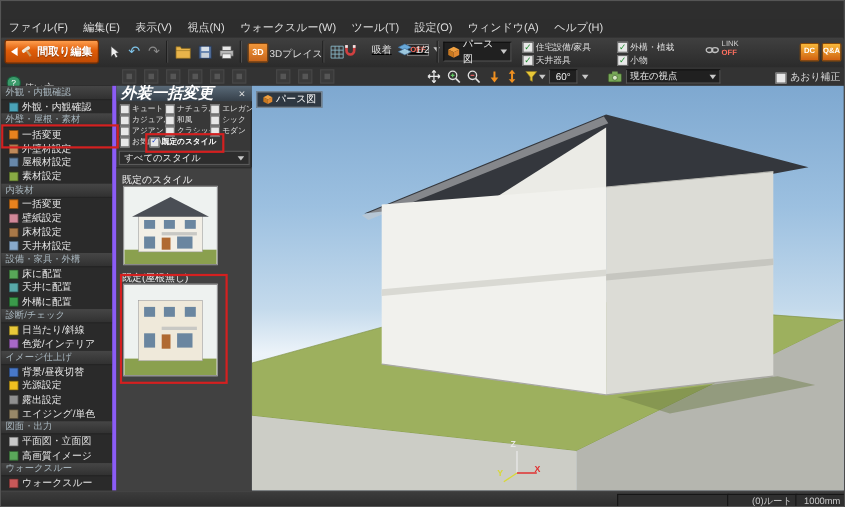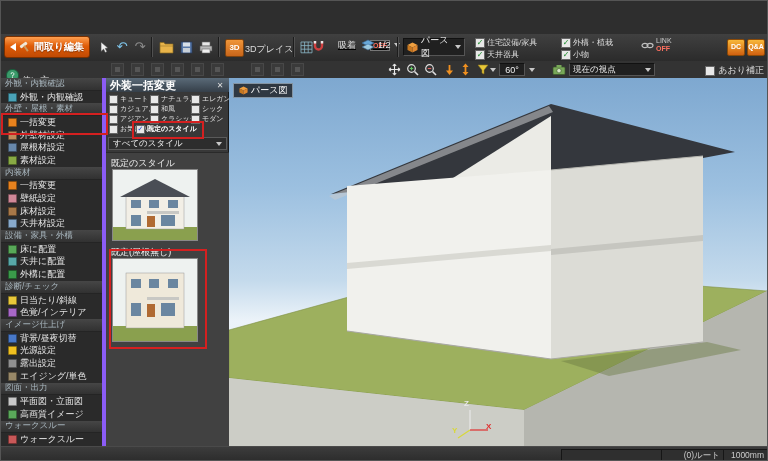--- a/index.html
+++ b/index.html
@@ -53,21 +53,21 @@
   .aori-wrap{position:absolute;right:5px;top:3px;display:flex;align-items:center;gap:3px;}
   
   .sidebar{position:absolute;left:0;top:77px;width:105px;height:368px;background:#2a2a2a;border-right:4px solid #8b5cf6;overflow:hidden;box-sizing:border-box;}
   .sb-header{height:12.7px;display:flex;align-items:center;padding-left:4px;background:linear-gradient(#464646,#313131);color:#aab8c0;font-size:8.5px;border-bottom:1px solid #242424;box-sizing:border-box;white-space:nowrap;}
   .sb-item{height:12.7px;display:flex;align-items:center;padding-left:7px;font-size:9px;color:#e4e4e4;gap:3px;box-sizing:border-box;white-space:nowrap;}
   .sb-ico{width:9px;height:9px;border-radius:1px;flex:none;border:1px solid rgba(0,0,0,.4);box-sizing:border-box;}
   .c-eye{background:#4aa3b8}.c-paint{background:#e8821e}.c-brick{background:#c08a5a}.c-roofc{background:#6888aa}.c-tex{background:#88aa44}.c-wall{background:#d08898}.c-floor{background:#a87848}.c-ceil{background:#88aacc}.c-place{background:#58a858}.c-ceilp{background:#58a8a8}.c-ext{background:#3a9a4a}.c-sun{background:#e8c83a}.c-colorv{background:#a868c8}.c-bg{background:#4878c8}.c-light{background:#f0c020}.c-expo{background:#909090}.c-aging{background:#988868}.c-plan{background:#c8c8c8}.c-photo{background:#5aa85a}.c-walk{background:#c85858}
   
   .panel{position:absolute;left:105px;top:77px;width:123px;height:368px;background:#383838;border-right:1px solid #191919;box-sizing:border-box;}
   .panel-header{position:absolute;left:0;top:0;width:123px;height:14px;background:linear-gradient(#5a6a78,#353f49);display:flex;align-items:center;padding:0 4px;box-sizing:border-box;}
-  .panel-title{font-size:11px;font-weight:bold;color:#fff;flex:1;}
+  .panel-title{font-size:14px;font-weight:bold;color:#fff;flex:1;font-style:italic;}
   .panel-x{font-size:8px;color:#ddd;width:10px;text-align:center;}
   .chk{position:absolute;display:flex;align-items:center;gap:2px;}
   .chk .cb-box{width:7px;height:7px;font-size:7px;line-height:6px;color:#2a4ac8;}
   .chk .cb-lbl{font-size:7px;color:#e0e0e0;}
   .allstyles{position:absolute;left:2px;top:59px;width:119px;height:13px;background:#2d2d2d;border:1px solid #5a5a5a;display:flex;align-items:center;padding:0 4px;box-sizing:border-box;gap:3px;}
   .allstyles .vs-lbl{font-size:8.5px;color:#eee;flex:1;}
   .style-list{position:absolute;left:0;top:74px;width:123px;height:294px;background:#414141;border-top:1px solid #2a2a2a;box-sizing:border-box;}
   .entry-lbl{position:absolute;left:5px;font-size:9px;color:#f0f0f0;white-space:nowrap;}
   .thumb{position:absolute;left:6px;width:86px;background:#eef2f6;border:1px solid #888;box-sizing:border-box;}
   
@@ -84,20 +84,31 @@
   .seg{position:absolute;top:2px;height:11px;background:#2f2f2f;border:1px solid;border-color:#161616 #555 #555 #161616;font-size:8.5px;color:#cccccc;line-height:11px;padding:0 4px;box-sizing:content-box;white-space:nowrap;}
   
   .red-box{position:absolute;border:2px solid #d42020;pointer-events:none;z-index:60;}
 </style>
 </head>
 <body>
 
 <div class="app">
 
 
+  <div class="menubar">
+    <span class="menu-item">ファイル(F)</span>
+    <span class="menu-item">編集(E)</span>
+    <span class="menu-item">表示(V)</span>
+    <span class="menu-item">視点(N)</span>
+    <span class="menu-item">ウォークスルー(W)</span>
+    <span class="menu-item">ツール(T)</span>
+    <span class="menu-item">設定(O)</span>
+    <span class="menu-item">ウィンドウ(A)</span>
+    <span class="menu-item">ヘルプ(H)</span>
+  </div>
 
   <div class="toolbar">
     <div class="madori-btn">
       <span class="tri-left"></span>
       <svg width="12" height="12" viewBox="0 0 12 12">
           <g transform="rotate(-35 6 6)">
             <rect x="2" y="2" width="8" height="3" rx="1" fill="#f0e8d8"></rect>
             <rect x="5" y="4.5" width="2" height="6.5" fill="#c89860"></rect>
           </g>
         </svg>

